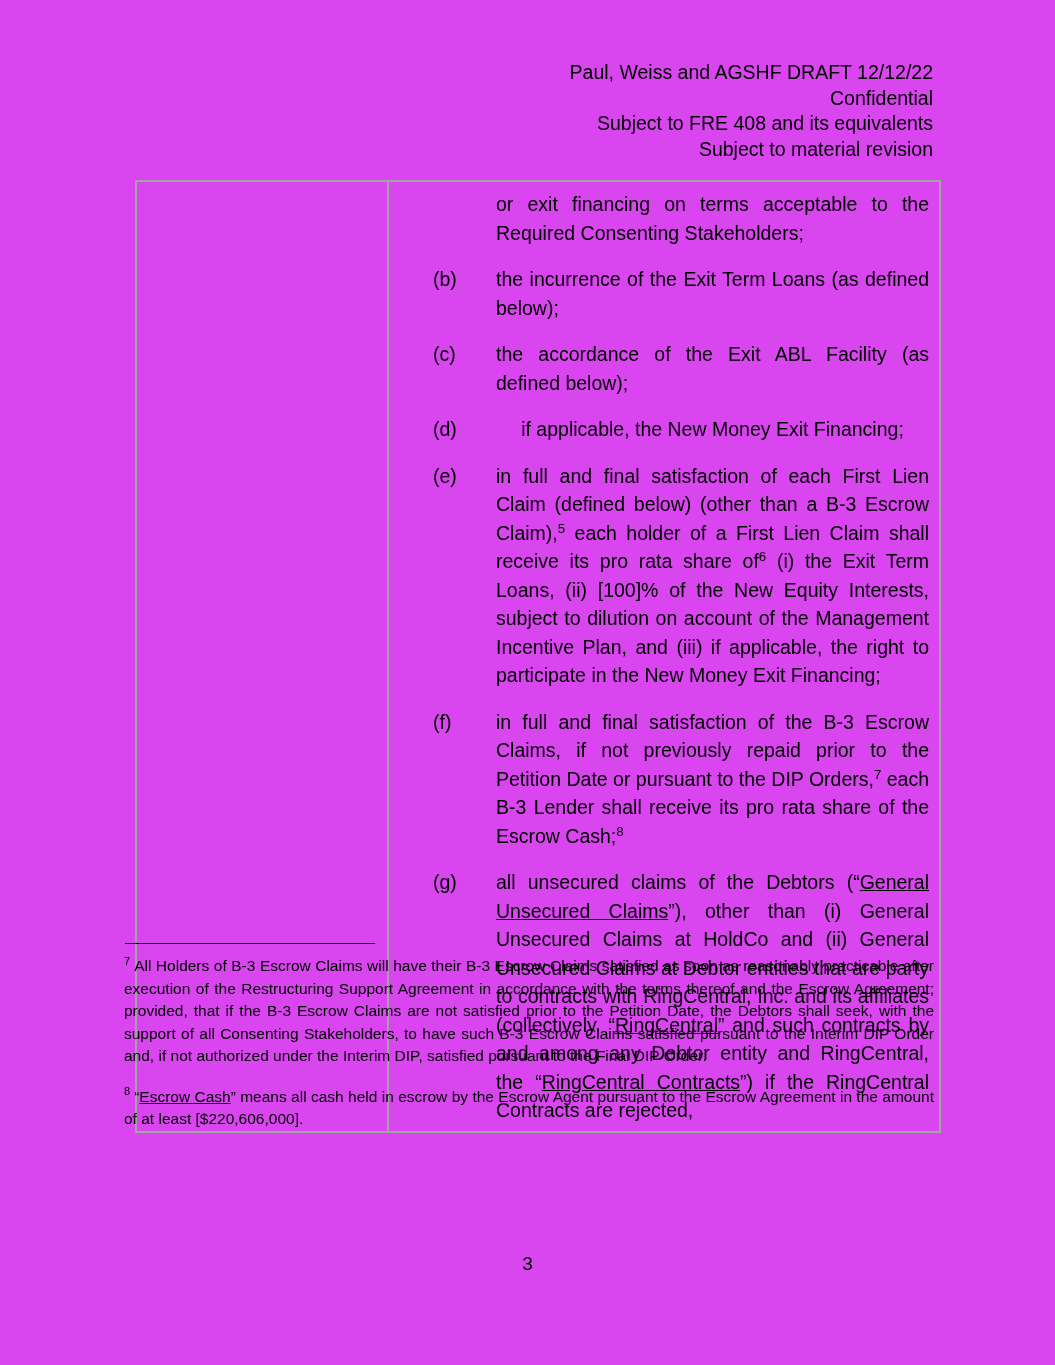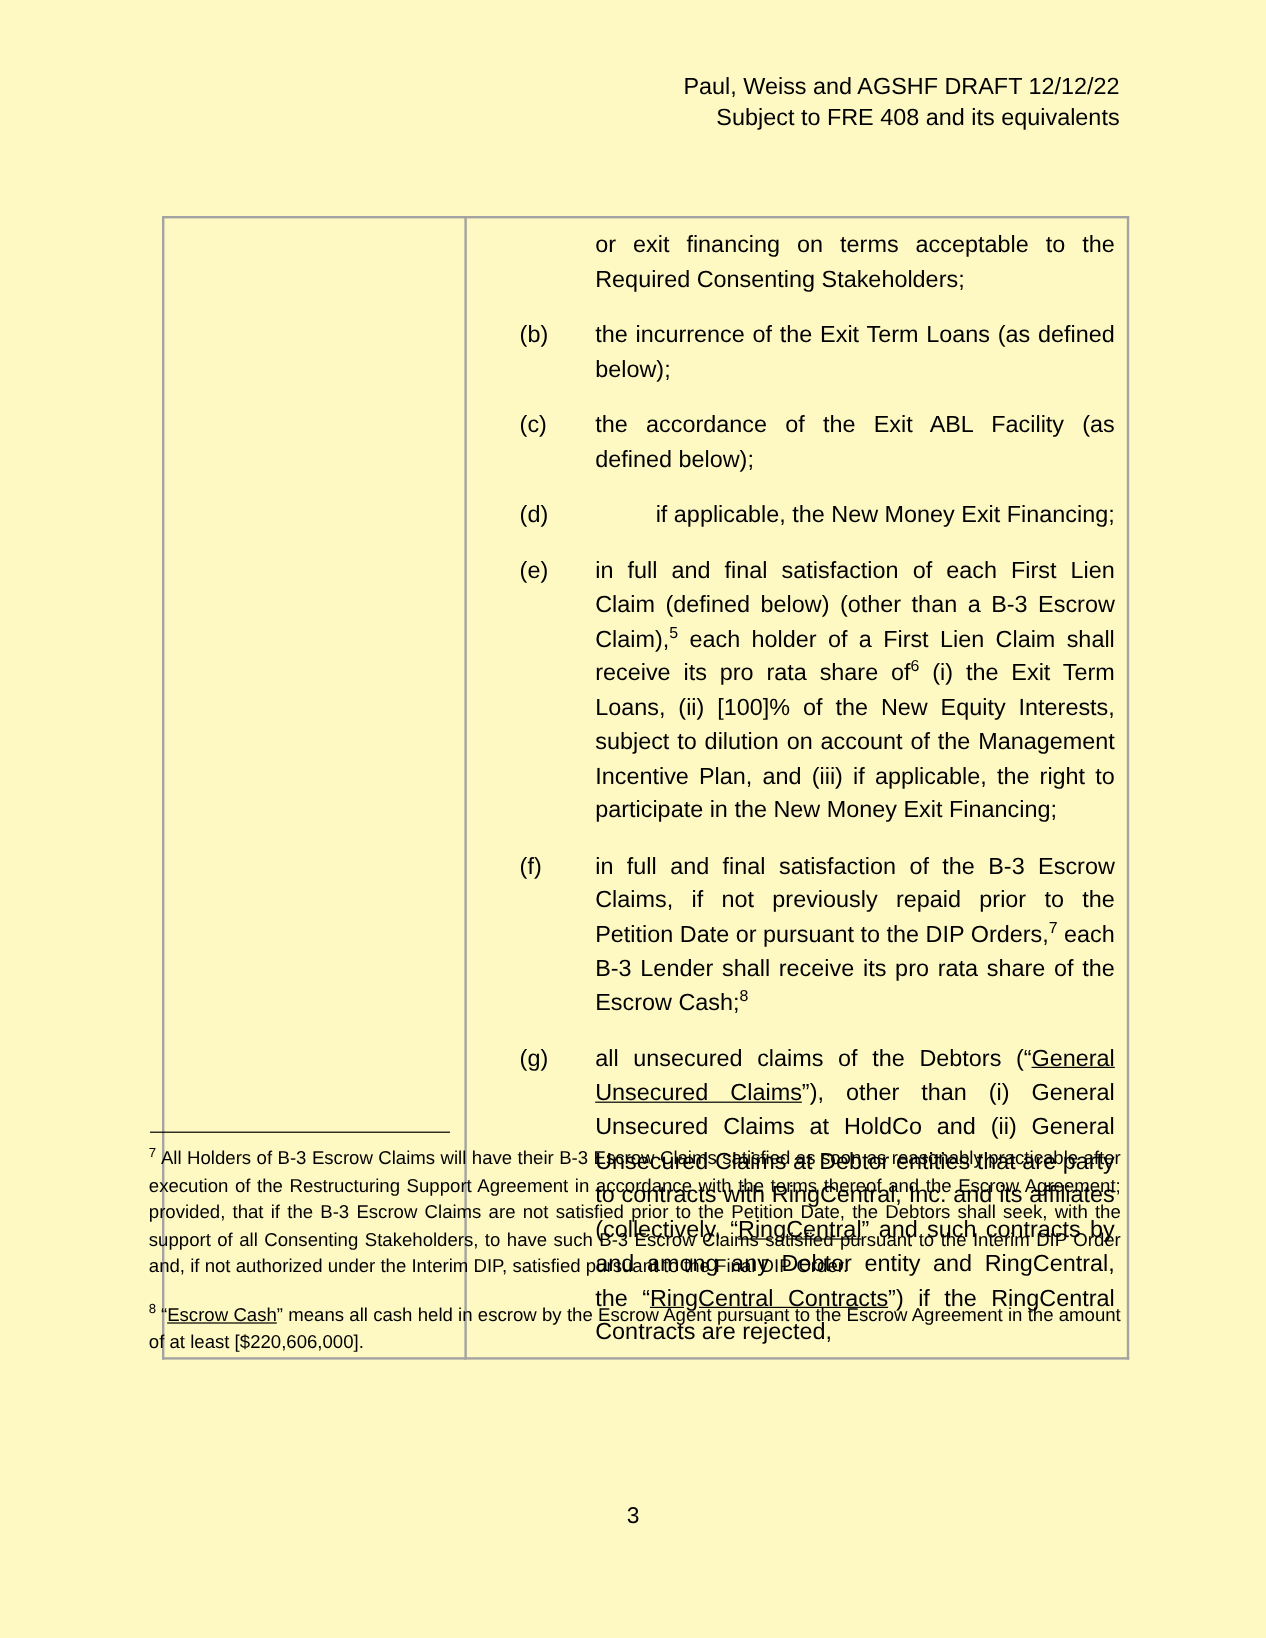--- a/index.html
+++ b/index.html
@@ -8,21 +8,21 @@
     background: #ffffff;
   }
   body {
     font-family: "Liberation Sans", sans-serif;
     color: #000000;
   }
   .page {
     position: relative;
     width: 1055px;
     height: 1365px;
-    background: #fef9c3;
+    background: #d946ef;
     overflow: hidden;
     box-sizing: border-box;
   }
 
   
   .header {
     position: absolute;
     top: 60px;
     right: 122px;
     width: 700px;
@@ -74,21 +74,21 @@
   .item-letter {
     position: absolute;
     left: 36px;
     top: 0;
     width: 50px;
     text-align: left;
     font-size: 19.5px;
     line-height: 28.5px;
   }
   .item-body { display: block; }
-  .item-body.nojust { text-align: right; }
+  .item-body.nojust { text-align: center; }
 
   u.term { text-decoration: underline; }
   sup.fn {
     font-size: 0.68em;
     vertical-align: super;
     line-height: 0;
   }
 
   
   .fn-rule {
@@ -131,21 +131,23 @@
     line-height: 24px;
   }
 </style>
 </head>
 <body>
 
 <div class="page">
 
   <div class="header">
     <span class="hline">Paul, Weiss and AGSHF DRAFT 12/12/22</span>
+    <span class="hline">Confidential</span>
     <span class="hline">Subject to FRE 408 and its equivalents</span>
+    <span class="hline">Subject to material revision</span>
   </div>
 
   <table class="doc-table">
     <tbody>
         <tr>
       <td class="col-left">
         <div class="cell-inner"></div>
       </td>
       <td class="col-right">
         <div class="cell-inner">

